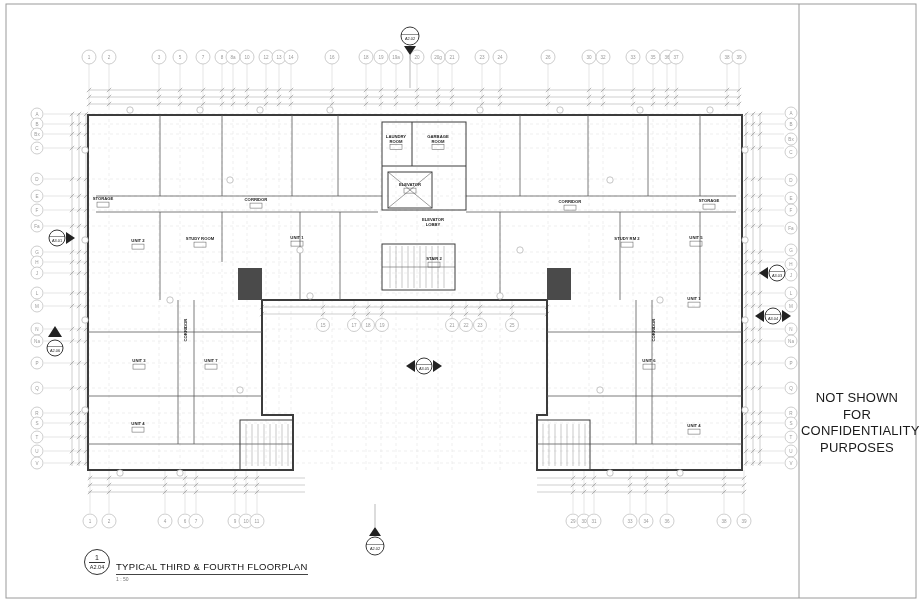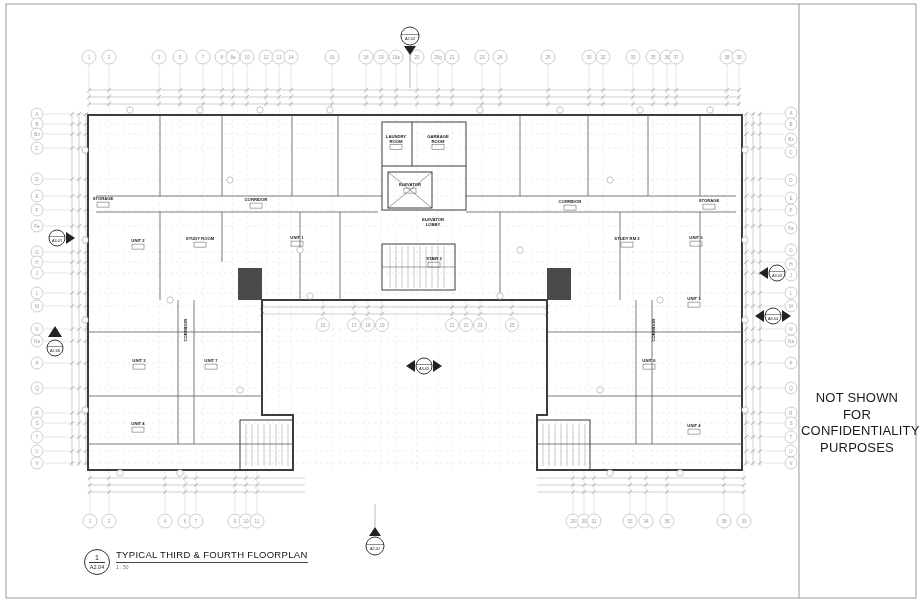--- a/index.html
+++ b/index.html
@@ -18,21 +18,21 @@
     white-space:pre-line;letter-spacing:.2px;
   }
   .titleblock{position:absolute;left:84px;top:549px;display:flex;align-items:flex-start;}
   .tb-circle{
     width:24px;height:24px;border:1px solid #333;border-radius:50%;
     display:flex;flex-direction:column;align-items:center;justify-content:center;
     font-size:6px;color:#222;flex:0 0 auto;background:#fff;
   }
   .tb-circle .num{font-size:7px;border-bottom:1px solid #333;padding:0 6px 1px;margin-bottom:1px;}
   .tb-circle .shn{font-size:5.5px;}
-  .tb-text{margin-left:6px;margin-top:0;}
+  .tb-text{margin-left:6px;margin-top:12px;}
   .tb-title{font-size:9.5px;color:#111;letter-spacing:.3px;border-bottom:1px solid #444;padding-bottom:2px;}
   .tb-scale{font-size:5px;color:#777;margin-top:1px;}
 </style>
 </head>
 <body>
 
 <div class="sheet">
 
   <svg id="plan-svg" width="922" height="615" viewBox="0 0 922 615">
 

